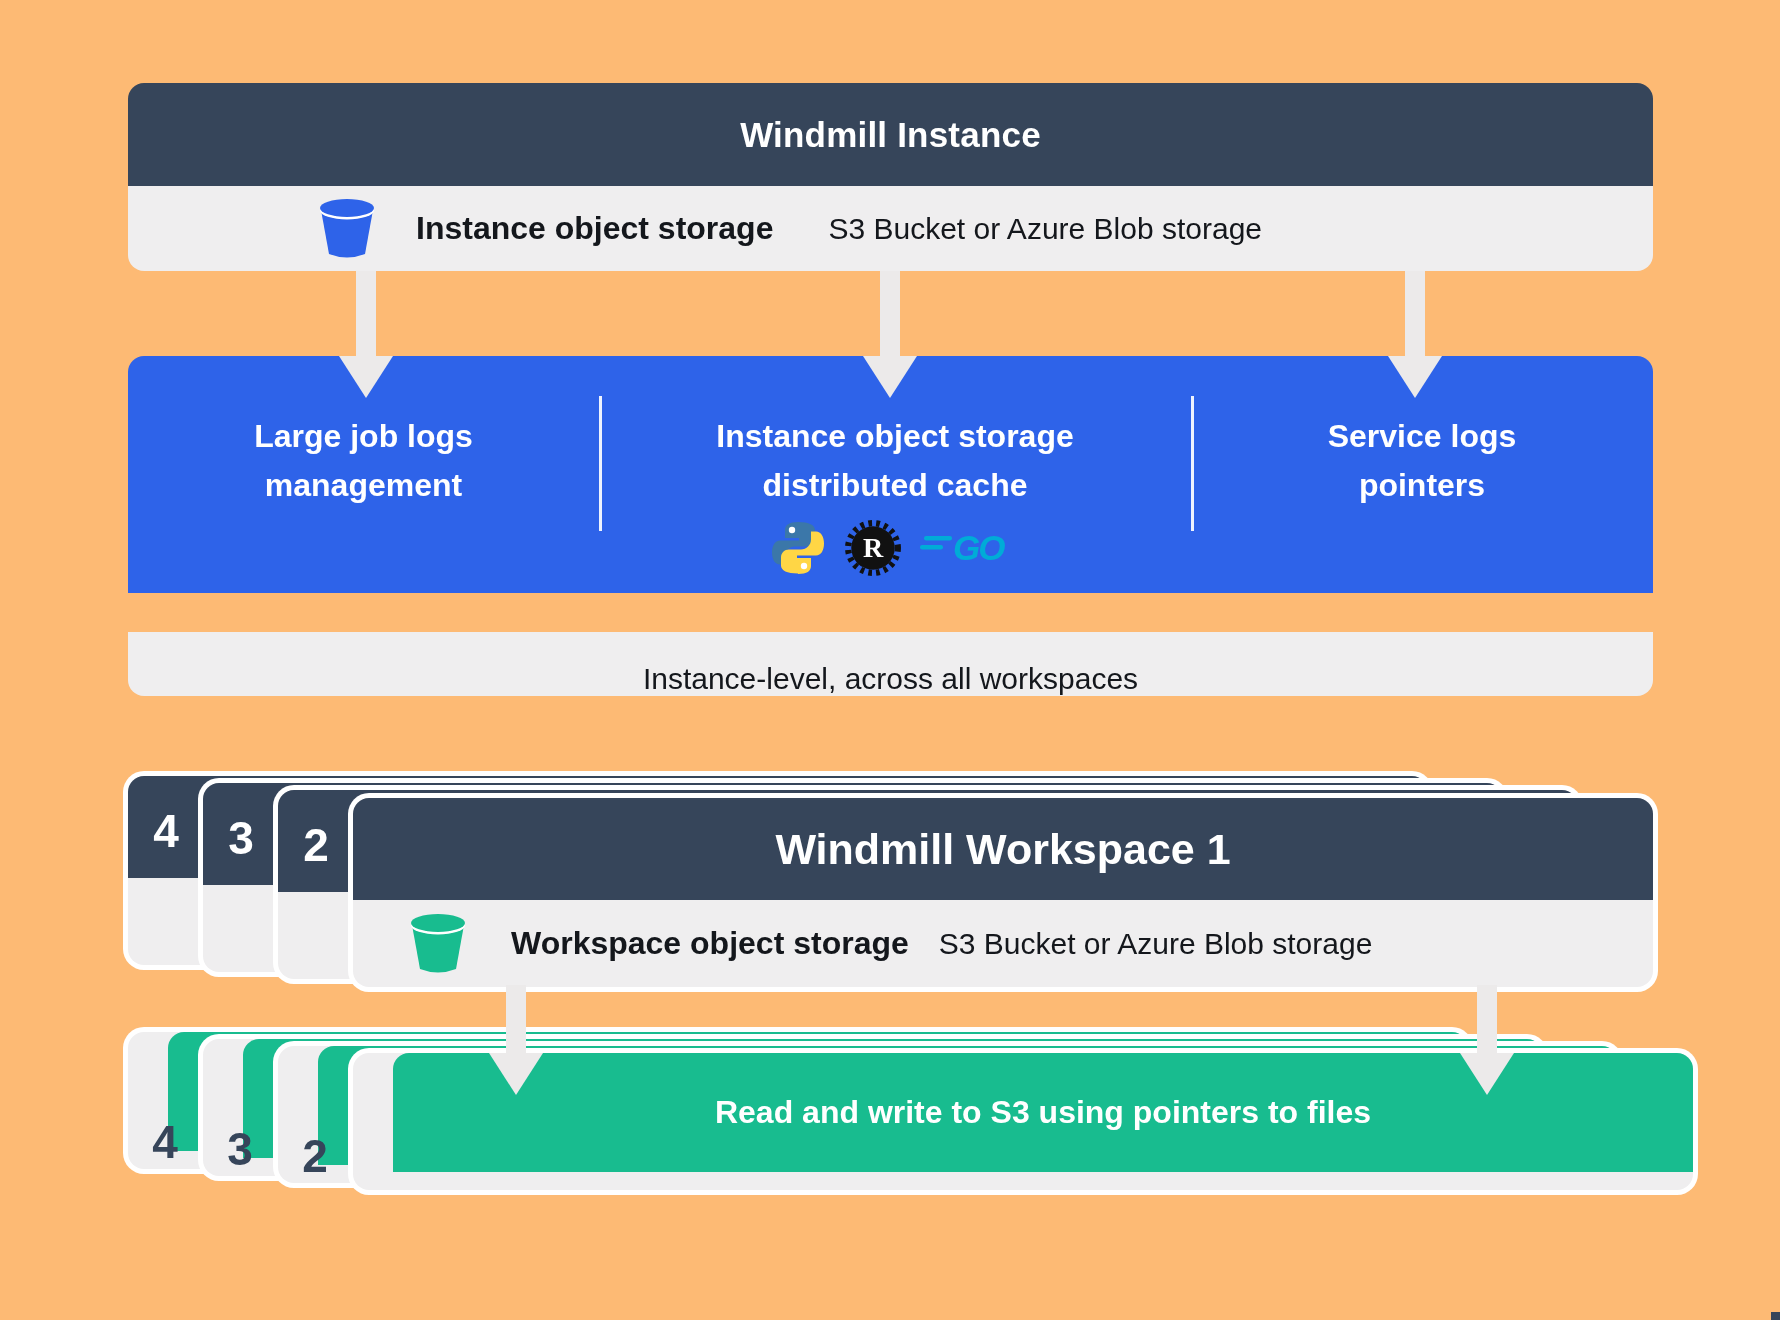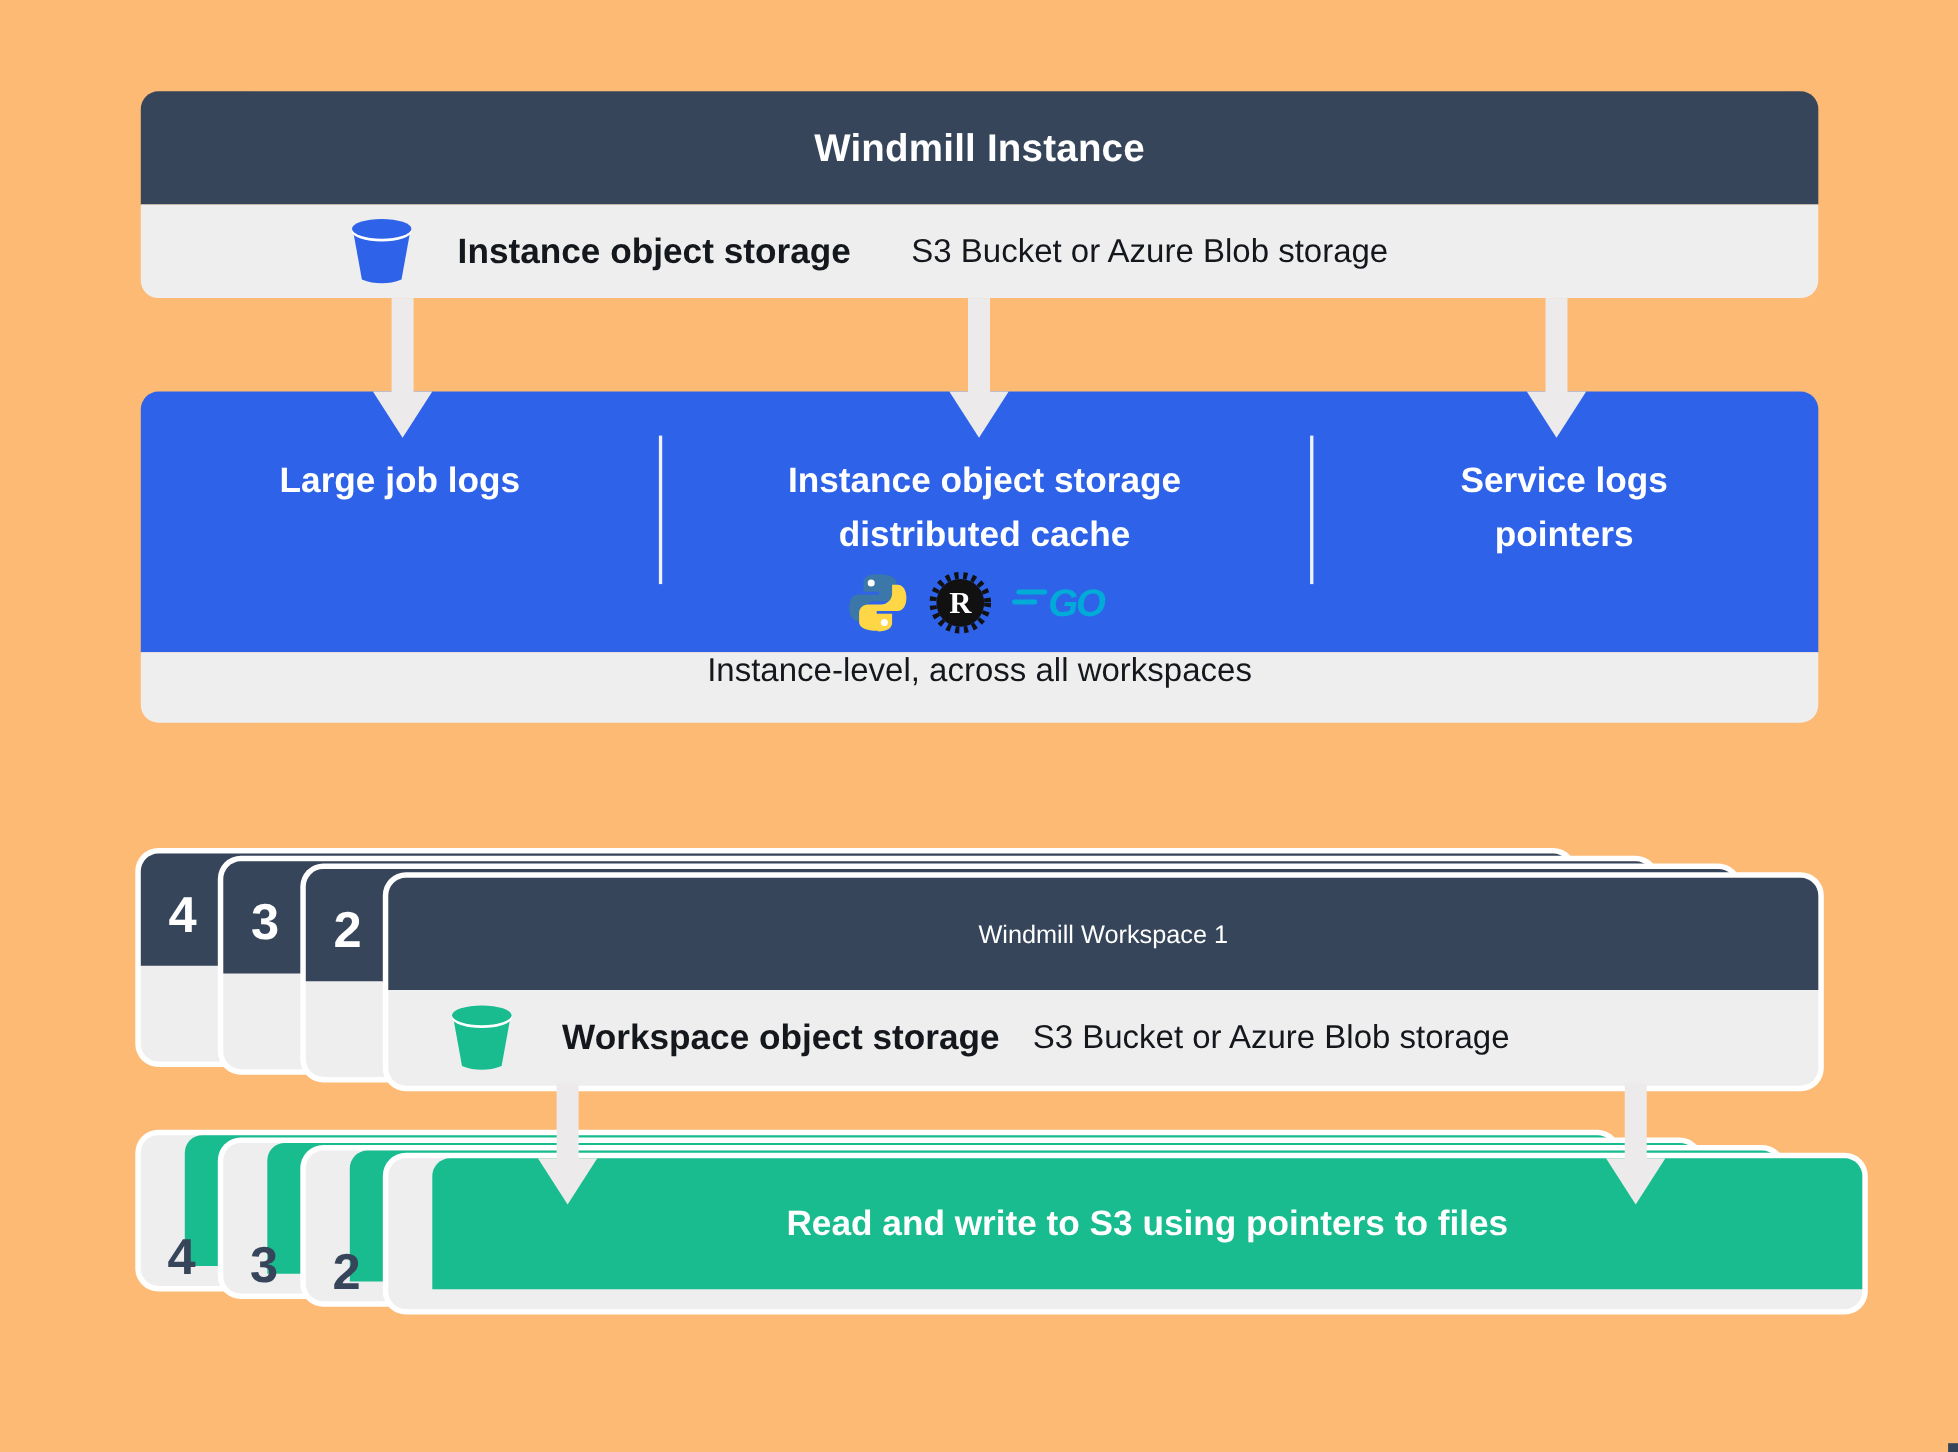--- a/index.html
+++ b/index.html
@@ -28,31 +28,31 @@
     background:var(--blue,#2E63E9);border-radius:16px 16px 0 0;display:flex;
   }
   .feat{
     box-sizing:border-box;padding-top:56px;display:flex;flex-direction:column;
     align-items:center;text-align:center;color:#fff;font-size:32px;font-weight:700;line-height:49px;
   }
   .vdiv{position:absolute;top:40px;width:3px;height:135px;background:rgba(255,255,255,.92);}
   .langs{display:flex;align-items:center;gap:18px;margin-top:7px;height:62px;}
   .footer-bar{
     position:absolute;background:var(--lightgray,#EFEEEF);border-radius:0 0 16px 16px;
-    display:flex;align-items:flex-start;justify-content:center;font-size:30px;color:var(--text_dark,#14171C);
+    display:flex;align-items:flex-end;justify-content:center;font-size:30px;color:var(--text_dark,#14171C);margin-top:39px;
   }
 
   
   .wcard{
     position:absolute;width:1300px;height:189px;background:var(--lightgray,#EFEEEF);
     border-radius:16px;box-shadow:0 0 0 5px #fff;
   }
   .wcard-hdr{
     height:102px;background:var(--slate,#36455A);border-radius:16px 16px 0 0;
-    display:flex;align-items:center;justify-content:center;color:#fff;font-size:23px;font-weight:400;
+    display:flex;align-items:center;justify-content:center;color:#fff;font-size:43px;font-weight:700;
   }
   .wcard-row{height:87px;display:flex;align-items:center;box-sizing:border-box;padding-left:56px;}
   .num-w{
     position:absolute;top:32px;left:0;width:76px;text-align:center;
     font-size:46px;font-weight:700;color:#fff;line-height:1;
   }
 
   
   .gcard{
     position:absolute;width:1300px;height:137px;background:var(--lightgray,#EFEEEF);
@@ -98,20 +98,21 @@
         <ellipse cx="29" cy="10" rx="27" ry="9" fill="currentColor"></ellipse>
       </svg>
     </span>
     <span class="row-label" style="margin-left:40px;">Instance object storage</span>
     <span class="row-detail" style="margin-left:55px;">S3 Bucket or Azure Blob storage</span>
   </div>
 
   <div class="blue-box">
     <div class="feat" style="width:471px;">
       <span>Large job logs</span>
+      <span>management</span>
     </div>
     <div class="feat" style="width:592px;">
       <span>Instance object storage</span>
       <span>distributed cache</span>
       <span class="langs">
         <span style="line-height:0;">
           <svg width="56" height="56" viewBox="0 0 56 56">
             <path fill="#3B77A9" d="M28 2c-9 0-13 3-13 8v8h14v2.5H10c-5 0-8 5-8 12s3 12 8 12h5v-8c0-5.5 4.5-10 10-10h12c4.5 0 8-3.5 8-8V10c0-5-6-8-17-8z"></path>
             <circle cx="22" cy="10" r="3.2" fill="#ffffff"></circle>
             <path fill="#FFD645" d="M28 54c9 0 13-3 13-8v-8H27v-2.5h19c5 0 8-5 8-12s-3-12-8-12h-5v8c0 5.5-4.5 10-10 10H19c-4.5 0-8 3.5-8 8v8c0 5 6 8 17 8z"></path>

